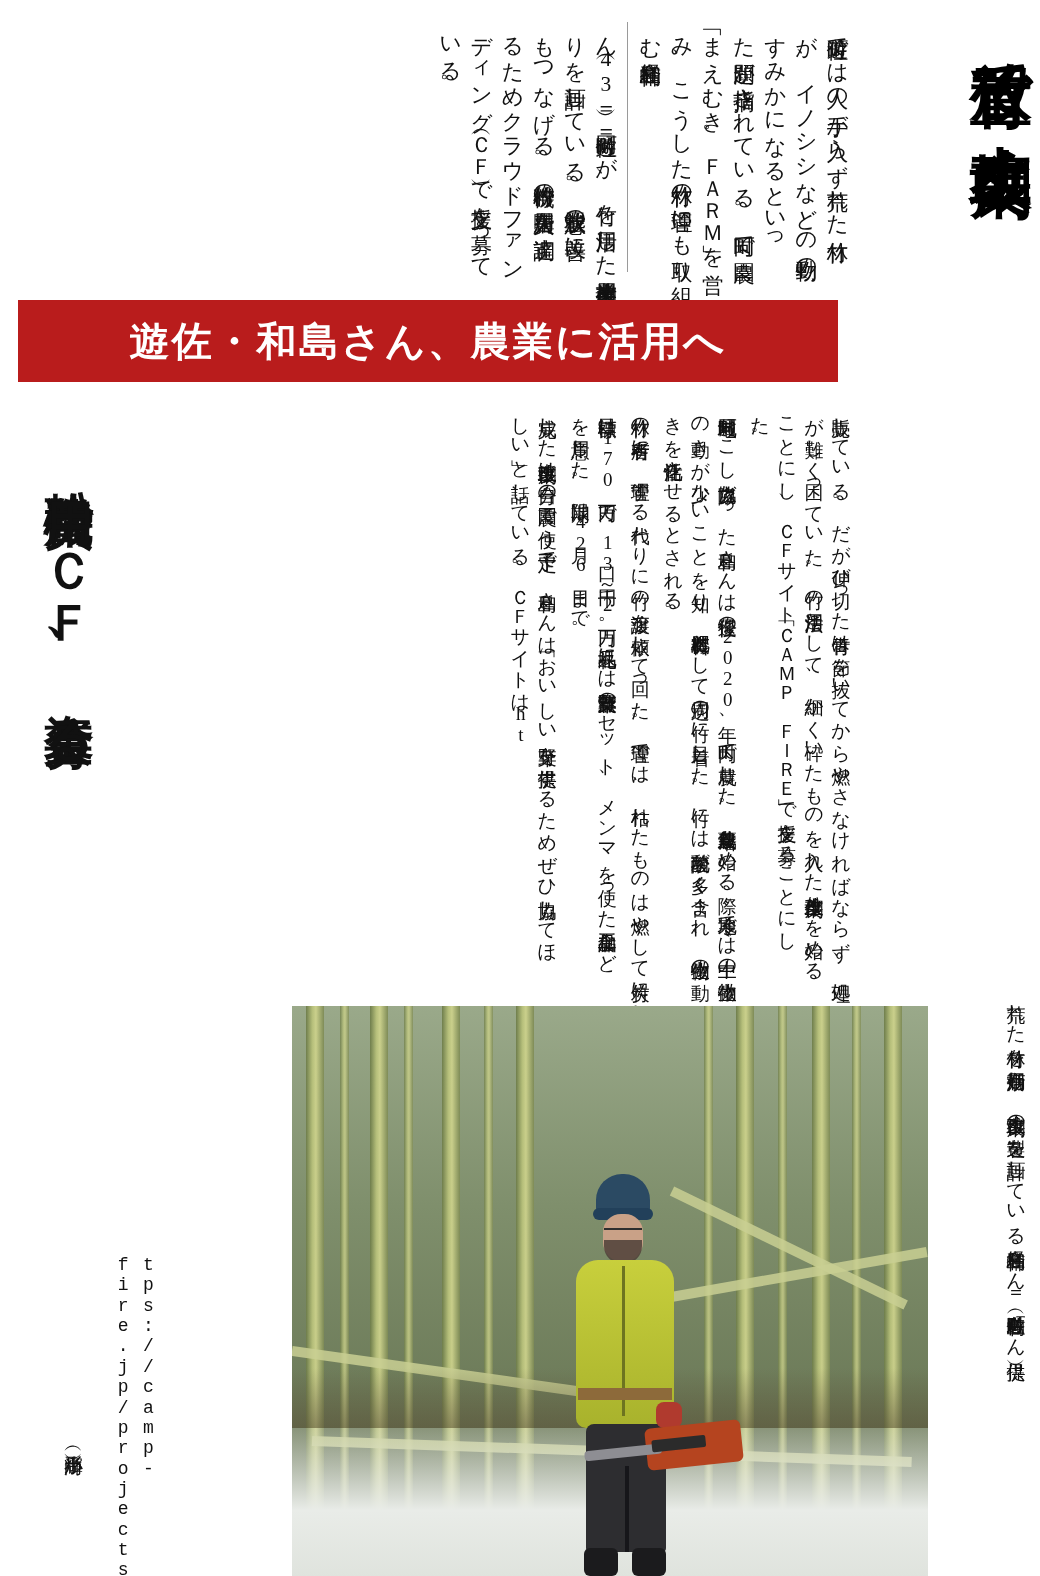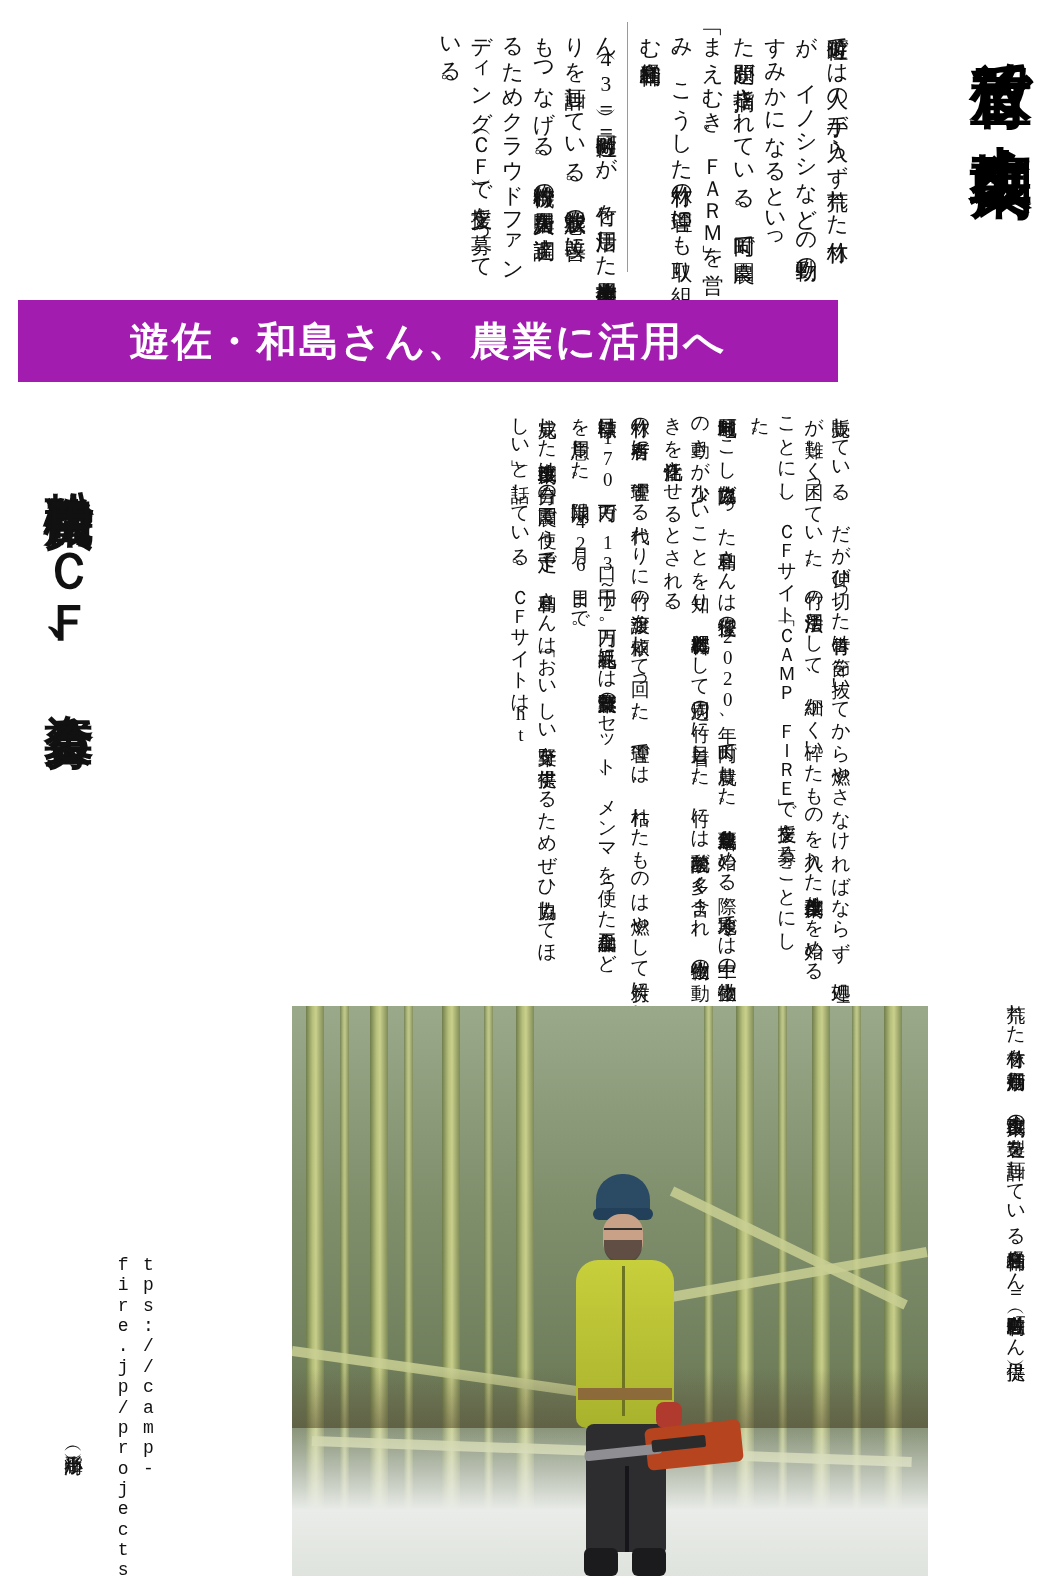--- a/index.html
+++ b/index.html
@@ -41,21 +41,21 @@
     line-height:1.45;
     margin-left:6px;
     padding-left:6px;
   }
   #lead .col.sep{border-left:1px solid #9a9a9a;}
 
   
   #banner{
     position:absolute;left:18px;top:300px;
     width:820px;height:82px;
-    background:#a21caf;
+    background:#b91c1c;
     display:flex;align-items:center;justify-content:center;
   }
   #banner span{
     color:#fff;font-size:40px;font-weight:bold;letter-spacing:0.06em;
     font-family:"Liberation Sans","DejaVu Sans",sans-serif;
   }
 
   
   #subhead{
     position:absolute;left:40px;top:452px;

